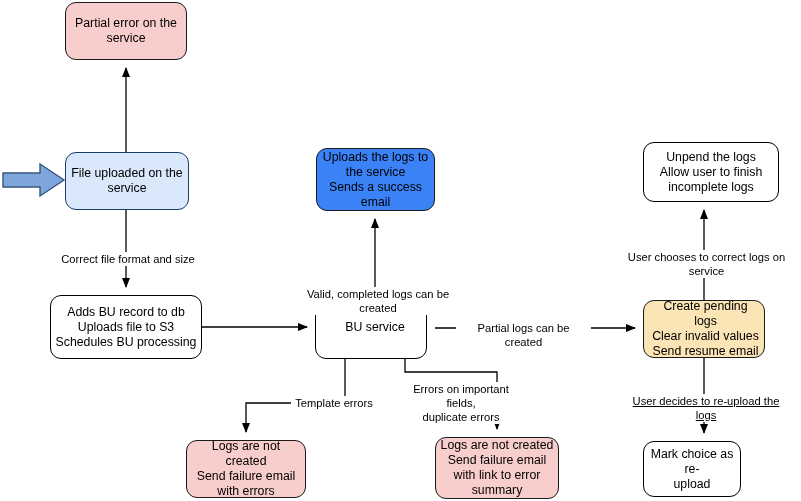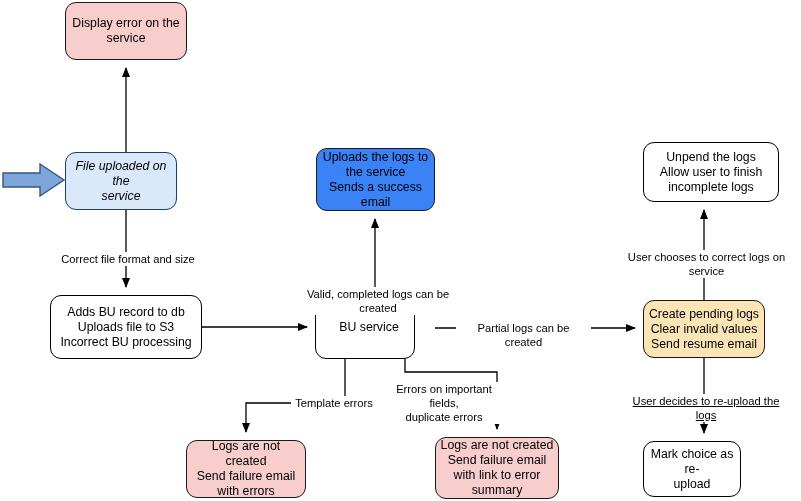--- a/index.html
+++ b/index.html
@@ -34,21 +34,21 @@
     text-align: center;
     font-size: 12.3px;
     line-height: 15px;
     color: #000000;
     white-space: pre-line;
     padding: 2px 4px;
   }
   .node.pink   { background: #f8cecc; border-color: #1a1a1a; }
   .node.blue   { background: #dae8fc; border-color: #1a3d6e; }
   .node.green  { background: #3b82f6; border-color: #1a1a1a; }
-  .node.yellow { background: #fbe5b6; border-color: #1a1a1a; }
+  .node.yellow { background: #fbe5b6; border-color: #1a1a1a; padding-left: 7px; }
   .node.plain  { background: #ffffff; border-color: #000000; }
 
   .edge-label {
     position: absolute;
     font-size: 11.2px;
     line-height: 14px;
     color: #000000;
     background: #ffffff;
     text-align: center;
     white-space: pre-line;
@@ -108,36 +108,36 @@
 
     <g>
       <line x1="704" y1="358" x2="704" y2="433" stroke="#000000" stroke-width="1.3" marker-end="url(#arrowhead)"></line>
     </g>
   </svg>
 
   <svg class="blue-arrow" viewBox="0 0 64 36" xmlns="http://www.w3.org/2000/svg">
     <path d="M1,11 L38,11 L38,2 L62,18 L38,34 L38,25 L1,25 Z" fill="#7ea6dd" stroke="#36577f" stroke-width="1.4" stroke-linejoin="miter"></path>
   </svg>
 
-  <div class="node pink" style="left:65px; top:2px; width:122px; height:58px;">Display error on the
+  <div class="node pink" style="left:65px; top:2px; width:122px; height:58px;">Partial error on the
 service</div>
 
-  <div class="node blue" style="left:65px; top:152px; width:112px; height:58px;font-style:italic;">File uploaded on the
+  <div class="node blue" style="left:65px; top:152px; width:124px; height:58px;">File uploaded on the
 service</div>
 
   <div class="node plain" style="left:50px; top:295px; width:152px; height:64px;">Adds BU record to db
 Uploads file to S3
-Incorrect BU processing</div>
+Schedules BU processing</div>
 
   <div class="node green" style="left:316px; top:148px; width:119px; height:63px;">Uploads the logs to
 the service
 Sends a success
 email</div>
 
-  <div class="node plain" style="left:315px; top:295px; width:100px; height:64px;padding-left:12px;">BU service</div>
+  <div class="node plain" style="left:315px; top:295px; width:112px; height:64px;padding-left:12px;">BU service</div>
 
   <div class="node pink" style="left:186px; top:440px; width:120px; height:58px;">Logs are not created
 Send failure email
 with errors</div>
 
   <div class="node pink" style="left:435px; top:437px; width:124px; height:62px;">Logs are not created
 Send failure email
 with link to error
 summary</div>
 
@@ -154,20 +154,20 @@
 
 
   <div class="edge-label" style="left:58px; top:252px; width:136px;">Correct file format and size</div>
 
   <div class="edge-label" style="left:285px; top:250px; width:182px;margin-top:37px;">Valid, completed logs can be created</div>
 
   <div class="edge-label" style="left:456px; top:321px; width:131px;text-align:center;">Partial logs can be created</div>
 
   <div class="edge-label" style="left:291px; top:396px; width:82px;">Template errors</div>
 
-  <div class="edge-label" style="left:378px; top:382px; width:128px;">Errors on important fields,
+  <div class="edge-label" style="left:395px; top:382px; width:128px;">Errors on important fields,
 duplicate errors</div>
 
   <div class="edge-label" style="left:608px; top:250px; width:193px;">User chooses to correct logs on service</div>
 
   <div class="edge-label" style="left:619px; top:394px; width:170px;text-decoration:underline;">User decides to re-upload the logs</div>
 
 </div>
 
 </body></html>

